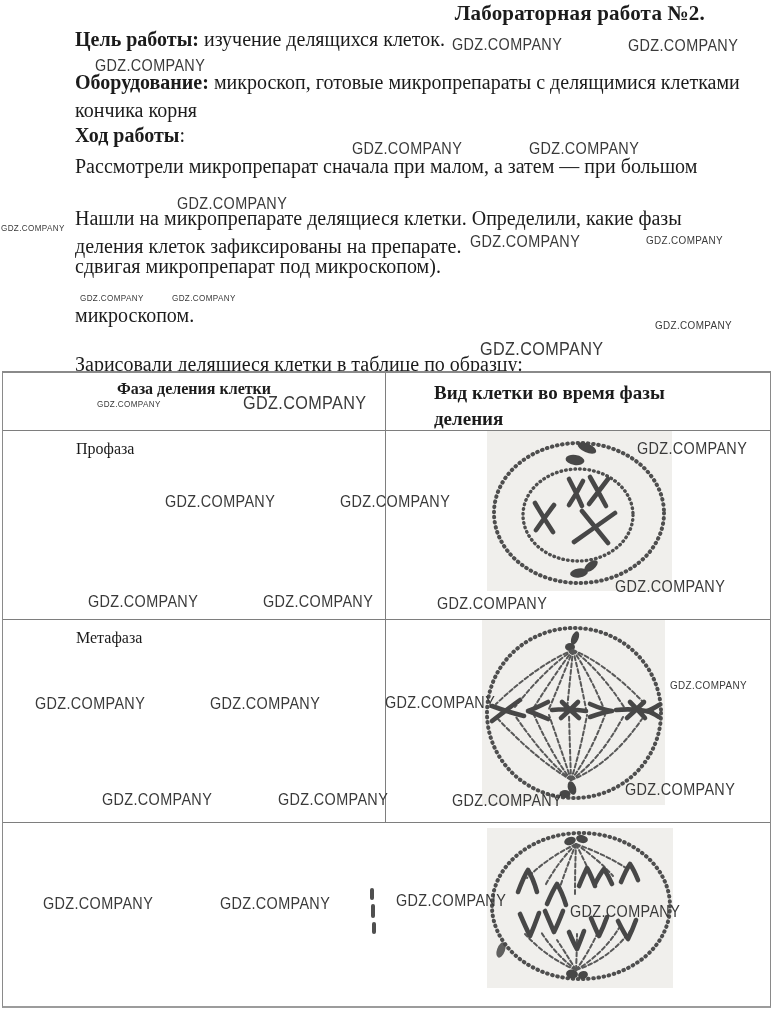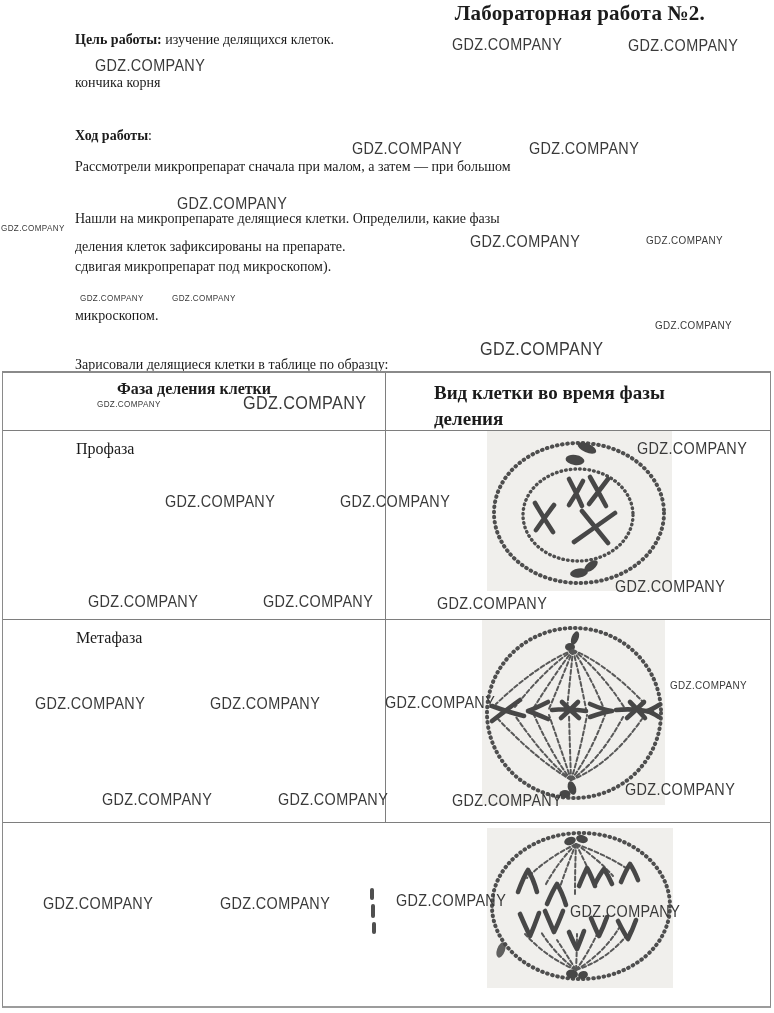--- a/index.html
+++ b/index.html
@@ -1,21 +1,21 @@
 <!DOCTYPE html>
 <html lang="ru"><head>
 <meta charset="utf-8">
 <style>
   html,body{margin:0;padding:0;background:#ffffff;}
   .page{position:relative;width:774px;height:1013px;background:#ffffff;overflow:hidden;
         font-family:"Liberation Serif",serif;color:#1b1b1b;}
   
   .doc-title{position:absolute;top:1px;left:75px;width:630px;text-align:right;
              font-size:21px;font-weight:bold;letter-spacing:.2px;}
-  .para{position:absolute;left:75px;width:684px;font-size:14px;line-height:27.5px;}
+  .para{position:absolute;left:75px;width:684px;font-size:20px;line-height:27.5px;}
   .para .tline{display:block;}
   .b{font-weight:bold;}
   
   .ptable{position:absolute;left:2px;top:371px;width:769px;height:637px;box-sizing:border-box;
           border:1px solid #8a8a8a;border-top:2px solid #8a8a8a;border-bottom:2px solid #9c9c9c;
           display:grid;grid-template-columns:383px 1fr;grid-template-rows:58px 189px 203px 1fr;
           background:#ffffff;z-index:0;}
   .cell{box-sizing:border-box;border-bottom:1px solid #7e7e7e;}
   .cell.c1{border-right:1px solid #7e7e7e;}
   .cell.rlast{border-bottom:none;}
@@ -52,20 +52,21 @@
 
 <div class="page">
 
   <div class="doc-title">Лабораторная работа №2.</div>
 
   <div class="para" style="top:26px">
     <span class="tline"><span class="b">Цель работы:</span> <span>изучение делящихся клеток.</span></span>
   </div>
 
   <div class="para" style="top:69px">
+    <span class="tline"><span class="b">Оборудование:</span> <span>микроскоп, готовые микропрепараты с делящимися клетками</span></span>
     <span class="tline">кончика корня</span>
   </div>
 
   <div class="para" style="top:122px">
     <span class="tline"><span class="b">Ход работы</span><span>:</span></span>
   </div>
 
   <div class="para" style="top:153px">
     <span class="tline">Рассмотрели микропрепарат сначала при малом, а затем — при большом</span>
   </div>

